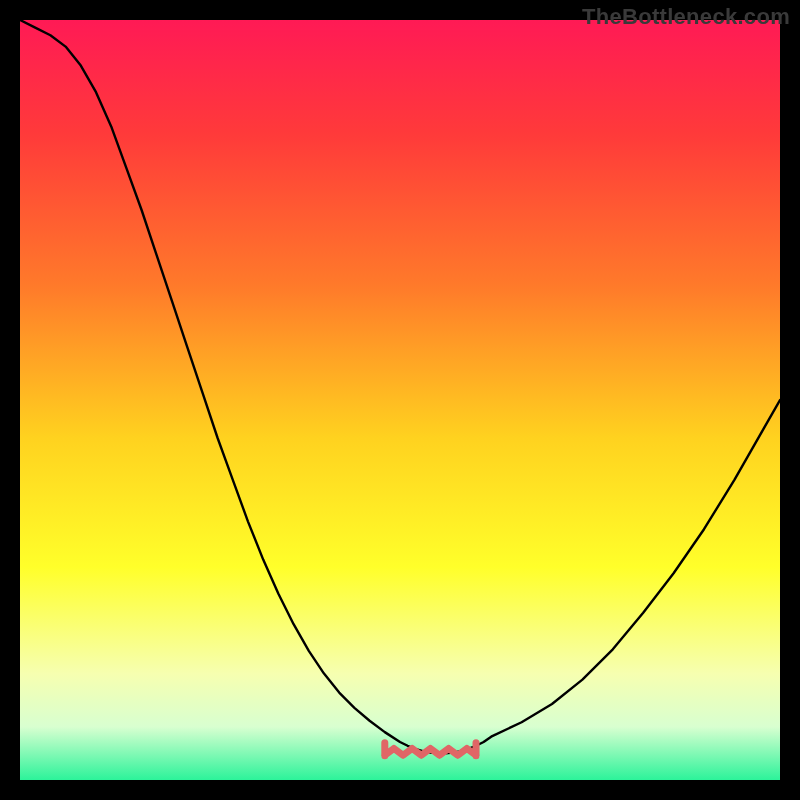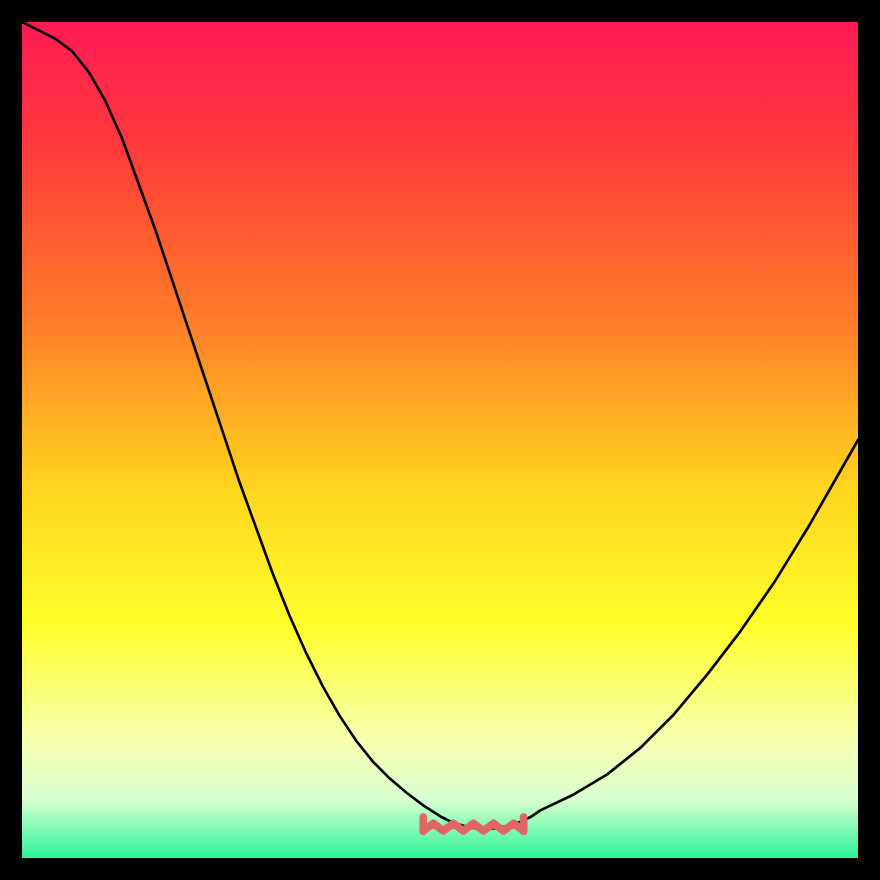--- a/index.html
+++ b/index.html
@@ -36,20 +36,21 @@
     overflow: hidden;
   }
   .plot-area svg {
     display: block;
   }
 </style>
 </head>
 <body>
 
 <div class="frame">
+  <div class="watermark">TheBottleneck.com</div>
   <div class="plot-area">
     <svg id="plot-svg" width="760" height="760" viewBox="0 0 760 760">
       <defs>
         <linearGradient id="bg-grad" x1="0" y1="0" x2="0" y2="1">
             <stop offset="0.00%" stop-color="#ff1a55"></stop>
             <stop offset="15.00%" stop-color="#ff3a3a"></stop>
             <stop offset="35.00%" stop-color="#ff7a2a"></stop>
             <stop offset="55.00%" stop-color="#ffd21f"></stop>
             <stop offset="72.00%" stop-color="#ffff2a"></stop>
             <stop offset="86.00%" stop-color="#f6ffb0"></stop>

